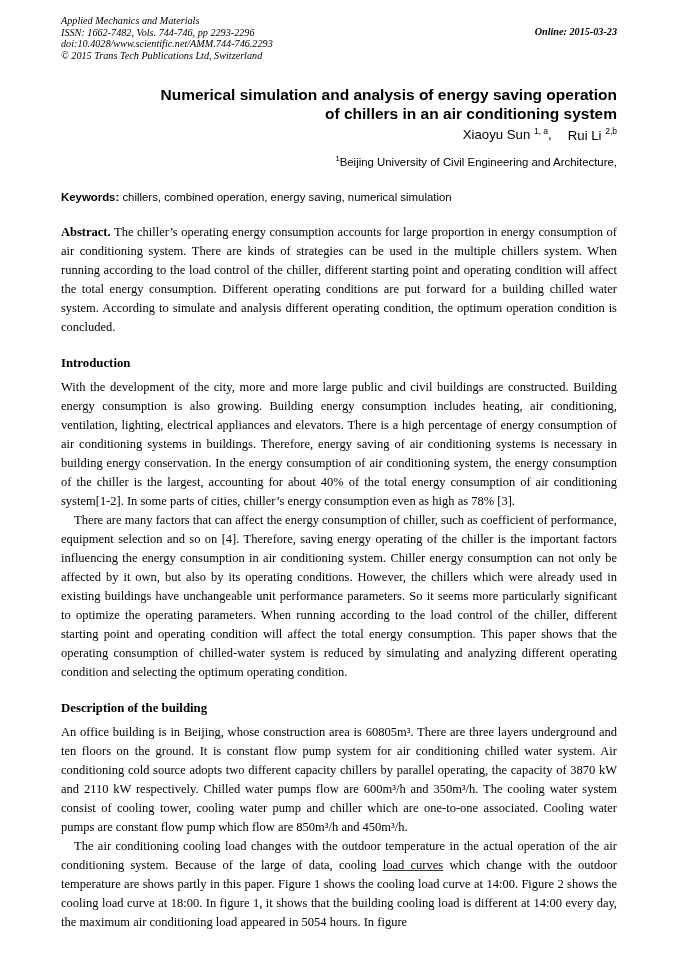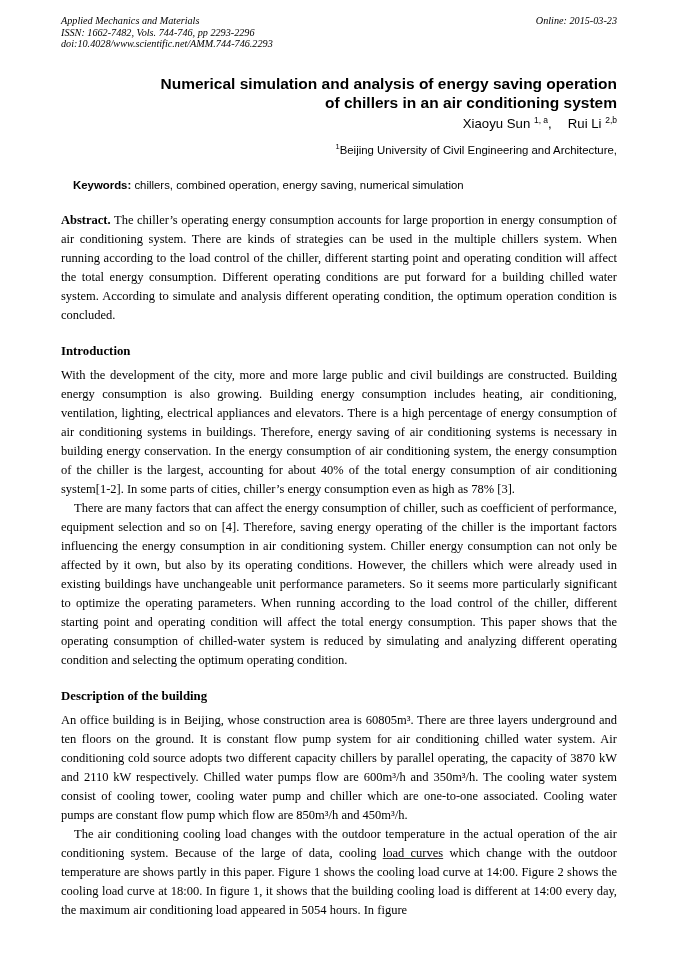--- a/index.html
+++ b/index.html
@@ -19,23 +19,24 @@
   .page-header {
     position: relative;
     font-family: "Liberation Serif", "DejaVu Serif", serif;
     font-style: italic;
     font-size: 10.2px;
     line-height: 11.6px;
     color: #000;
   }
   .header-right {
     position: absolute;
-    top: 0;
+    top: 11px;
     right: 0;
     font-style: italic;
+    font-weight: bold;
   }
 
   
   .title-block {
     margin-top: 24px;
     text-align: right;
     font-family: "Liberation Sans", "DejaVu Sans", sans-serif;
   }
   .paper-title {
     font-size: 15.5px;
@@ -57,21 +58,21 @@
   .affil-line sup, .emails sup { font-size: 7.5px; }
   .emails { margin-top: 9px; font-size: 11.4px; line-height: 14px; }
 
   
   .keywords {
     margin-top: 21px;
     font-family: "Liberation Sans", "DejaVu Sans", sans-serif;
     font-size: 11.4px;
     line-height: 14px;
   }
-  .keywords b { font-weight: bold; margin-left: 12px; }
+  .keywords b { font-weight: bold; }
 
   
   .body-text {
     font-family: "Liberation Serif", "DejaVu Serif", serif;
     font-size: 12.5px;
     line-height: 19px;
     text-align: justify;
   }
   .abstract-block { margin-top: 19px; }
   .section-heading {
@@ -90,20 +91,21 @@
 </style>
 </head>
 <body>
 
 <div class="page">
 
   <div class="page-header">
     <div>Applied Mechanics and Materials</div>
     <div>ISSN: 1662-7482, Vols. 744-746, pp 2293-2296</div>
     <div>doi:10.4028/www.scientific.net/AMM.744-746.2293</div>
+    <div>© 2015 Trans Tech Publications Ltd, Switzerland</div>
     <div class="header-right">Online: 2015-03-23</div>
   </div>
 
   <div class="title-block">
     <div class="paper-title">
       <span>Numerical simulation and analysis of energy saving operation</span><br>
       <span>of chillers in an air conditioning system</span>
     </div>
 
     <div class="authors">

